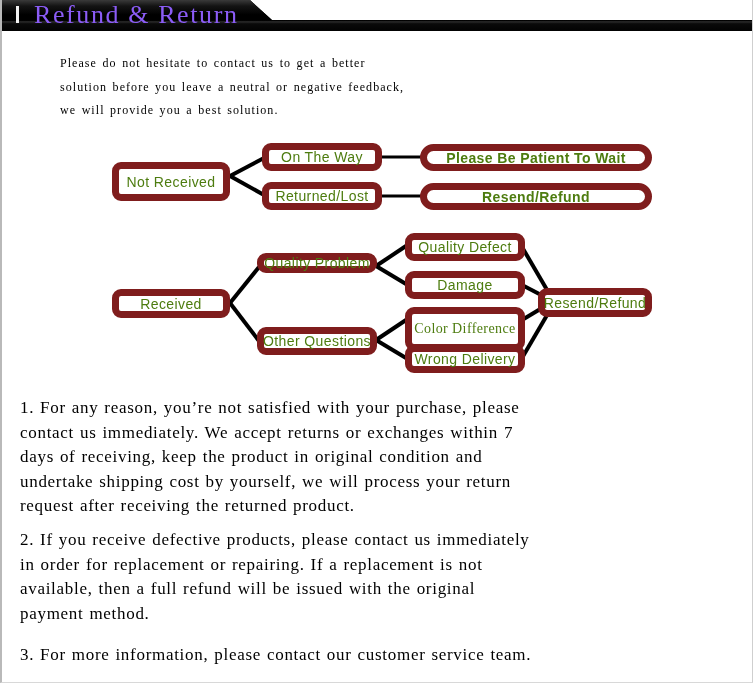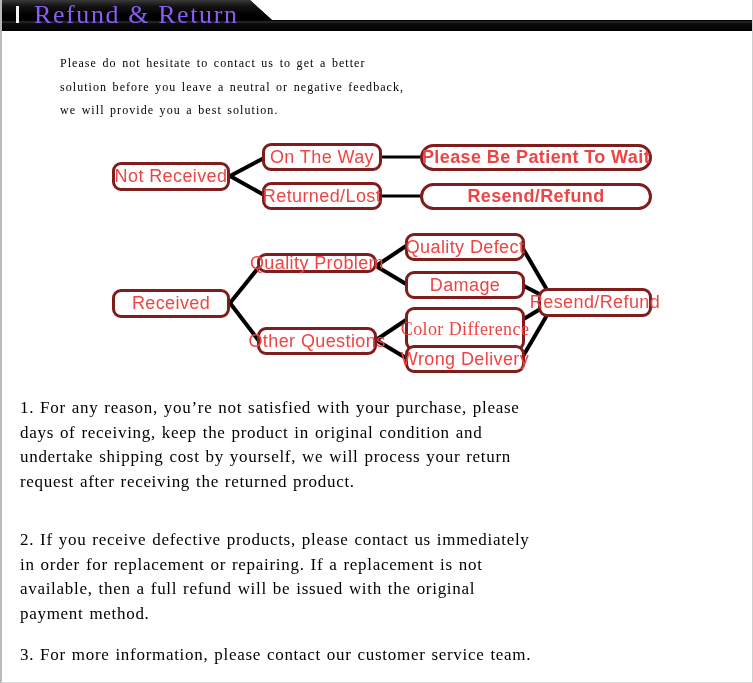--- a/index.html
+++ b/index.html
@@ -84,25 +84,25 @@
     font-size: 12px;
     line-height: 23.5px;
     letter-spacing: 1.05px;
     word-spacing: 1.5px;
   }
   #intro-text .intro-line { white-space: nowrap; display: block; }
   .node {
     position: absolute;
     box-sizing: border-box;
     background: #ffffff;
-    border: 3px solid #7f1d1d;
+    border: 7px solid #7f1d1d;
     border-radius: 9px;
     font-family: "Liberation Sans", "DejaVu Sans", sans-serif;
-    font-size: 18px;
-    color: #ef4444;
+    font-size: 14px;
+    color: #4d7c0f;
     display: flex;
     align-items: center;
     justify-content: center;
     white-space: nowrap;
     letter-spacing: 0.4px;
     z-index: 3;
   }
   .node.round { border-radius: 14px; font-weight: bold; }
   .connector-layer {
     position: absolute;
@@ -166,21 +166,21 @@
       <path d="M 374 340 L 404 320" stroke-width="4"></path>
       <path d="M 374 340 L 404 358" stroke-width="4"></path>
 
       <path d="M 520 247 L 548 295" stroke-width="4"></path>
       <path d="M 520 285 L 545 298" stroke-width="4"></path>
       <path d="M 520 320 L 545 305" stroke-width="4"></path>
       <path d="M 520 358 L 548 310" stroke-width="4"></path>
     </g>
   </svg>
 
-  <div class="node" style="left:110px; top:162px; width:118px; height:29px;">
+  <div class="node" style="left:110px; top:162px; width:118px; height:39px;">
     <span>Not Received</span>
   </div>
 
   <div class="node" style="left:260px; top:143px; width:120px; height:28px;">
     <span>On The Way</span>
   </div>
 
   <div class="node" style="left:260px; top:182px; width:120px; height:28px;">
     <span>Returned/Lost</span>
   </div>
@@ -220,20 +220,21 @@
   <div class="node" style="left:403px; top:345px; width:120px; height:28px;">
     <span>Wrong Delivery</span>
   </div>
 
   <div class="node" style="left:536px; top:288px; width:114px; height:29px; z-index:5;">
     <span>Resend/Refund</span>
   </div>
 
   <div class="para" id="para-1">
     <span class="pline">1. For any reason, you’re not satisfied  with your purchase, please</span>
+    <span class="pline">contact us immediately. We accept returns or exchanges within 7</span>
     <span class="pline"> days of receiving, keep the product in original condition and</span>
     <span class="pline">undertake shipping cost by yourself, we will process your return</span>
     <span class="pline">request after receiving the returned product.</span>
   </div>
 
   <div class="para" id="para-2">
     <span class="pline">2. If you receive  defective products, please contact us immediately</span>
     <span class="pline">in order for replacement or repairing. If a replacement is not</span>
     <span class="pline">available, then a full refund will be issued with the original</span>
     <span class="pline">payment method.</span>

